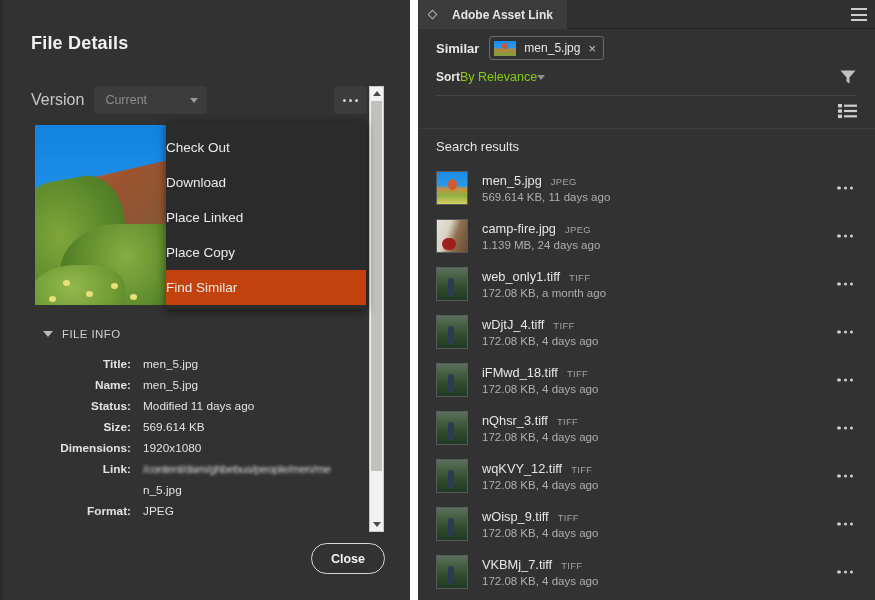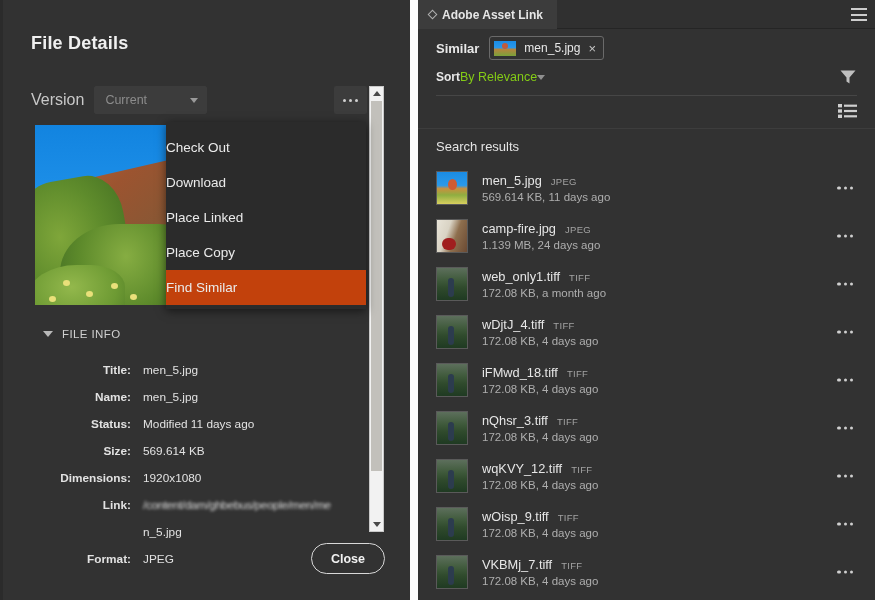--- a/index.html
+++ b/index.html
@@ -81,21 +81,21 @@
     position: absolute; left: 40px; top: 328px;
     display:flex; align-items:center; gap:9px;
   }
   .fi-chev {
     width: 0; height: 0; border-left: 5px solid transparent;
     border-right: 5px solid transparent; border-top: 6px solid #b8b8b8;
   }
   .fi-title { font-size: 11.5px; color: #cfcfcf; letter-spacing: .4px; }
 
   .fi-table { position: absolute; left: 28px; top: 354px; width: 330px; }
-  .fi-row { display:flex; font-size: 11.8px; line-height: 21px; margin-top: 6px; }
+  .fi-row { display:flex; font-size: 11.8px; line-height: 21px; }
   .fi-key { width: 112px; text-align: right; color: #e2e2e2; font-weight: bold; padding-right: 12px; }
   .fi-val { color: #e2e2e2; }
   .fi-val.redacted {
     filter: blur(1.6px);
     letter-spacing: -0.4px;
     color: #d8d8d8;
   }
   .fi-val.redacted-2 {
     color:#e2e2e2;
   }
@@ -154,21 +154,21 @@
   .right-panel {
     position:absolute; left: 418px; top:0; width: 457px; height: 600px;
     background: #323232;
   }
   .tabbar {
     position:absolute; left:0; top:0; width: 457px; height: 29px;
     background: #303030; border-bottom: 1px solid #252525;
   }
   .tab {
     position:absolute; left: 0; top: 0; height: 29px;
-    display:flex; align-items:center; gap:6px; padding: 0 14px 0 11px;
+    display:flex; align-items:center; gap:16px; padding: 0 14px 0 11px;
     background: #3c3c3c; color:#e6e6e6; font-size: 12px; font-weight: bold;
   }
   .diamond-icon {
     width: 7px; height: 7px; border: 1.2px solid #b0b0b0;
     transform: rotate(45deg); flex: none;
   }
   .hamburger {
     position:absolute; right: 8px; top: 8px; width: 16px; height: 13px;
     display:flex; flex-direction:column; justify-content:space-between;
   }

